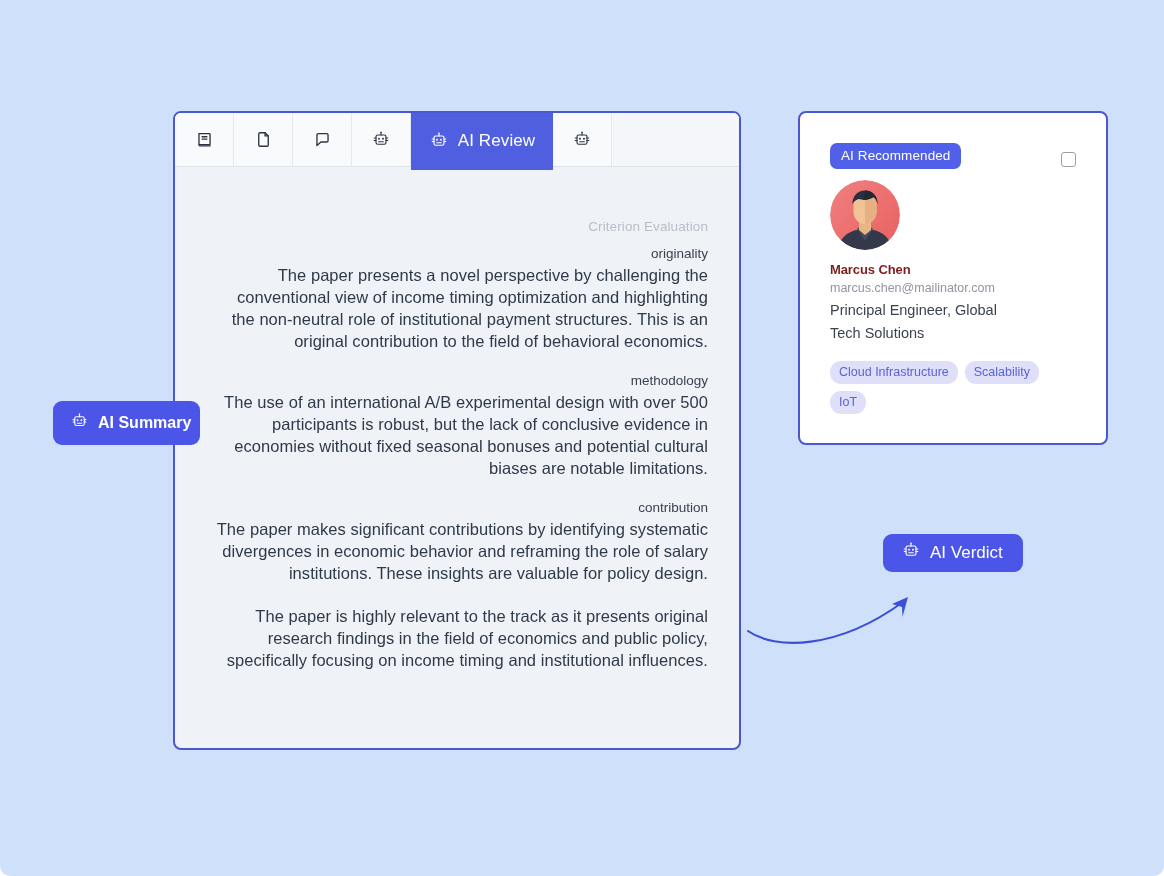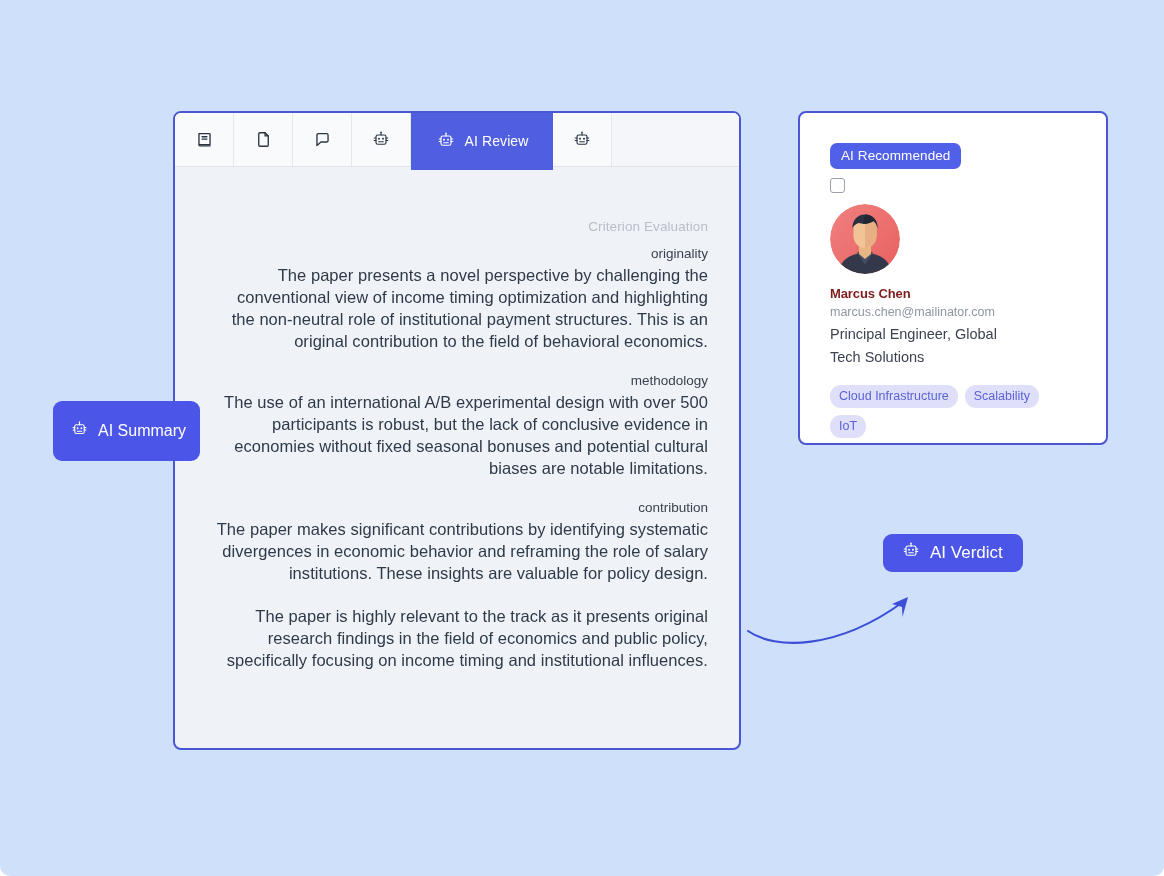--- a/index.html
+++ b/index.html
@@ -56,21 +56,21 @@
   .tab.active {
     width: 142px;
     background: #4f5fe0;
     border-right: none;
     gap: 9px;
     height: 58px;
     margin-top: -1px;
   }
   .tab.active .tab-label {
     color: #ffffff;
-    font-size: 14px;
+    font-size: 17px;
     font-weight: 500;
     letter-spacing: .1px;
   }
   .tab.tail {
     flex: 1;
     border-right: none;
     background: #f4f6fa;
   }
 
   #panel-body {
@@ -109,21 +109,20 @@
     background: #ffffff;
     border: 2px solid #4b56d2;
     border-radius: 8px;
     box-sizing: border-box;
     padding: 30px 30px 0 30px;
   }
   #badge-row {
     display: flex;
     align-items: flex-start;
     justify-content: space-between;
-    flex-direction: column;
   }
   #ai-recommended-badge {
     background: #5160e8;
     color: #ffffff;
     font-size: 13.5px;
     font-weight: 500;
     padding: 5px 11px 6px 11px;
     border-radius: 7px;
     letter-spacing: .1px;
   }
@@ -190,24 +189,24 @@
     background: #4b56e8;
     color: #ffffff;
     border-radius: 9px;
     cursor: pointer;
     box-sizing: border-box;
   }
   #ai-summary-button {
     left: 53px;
     top: 401px;
     width: 147px;
-    height: 60px;
+    height: 44px;
     padding-left: 17px;
     font-size: 16px;
-    font-weight: 400;
+    font-weight: 700;
   }
   #ai-verdict-button {
     left: 883px;
     top: 534px;
     width: 140px;
     height: 38px;
     padding-left: 18px;
     font-size: 17px;
     font-weight: 500;
   }

